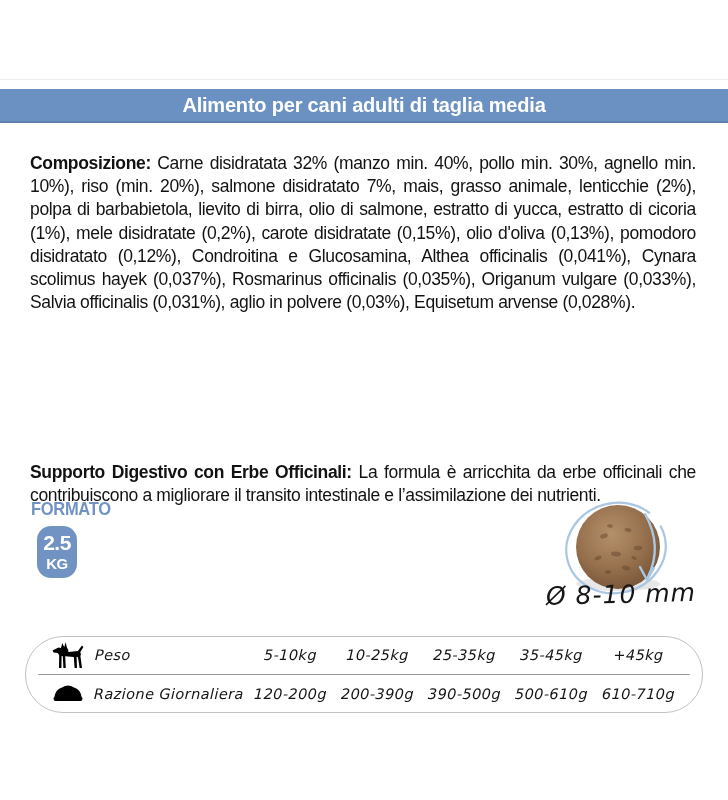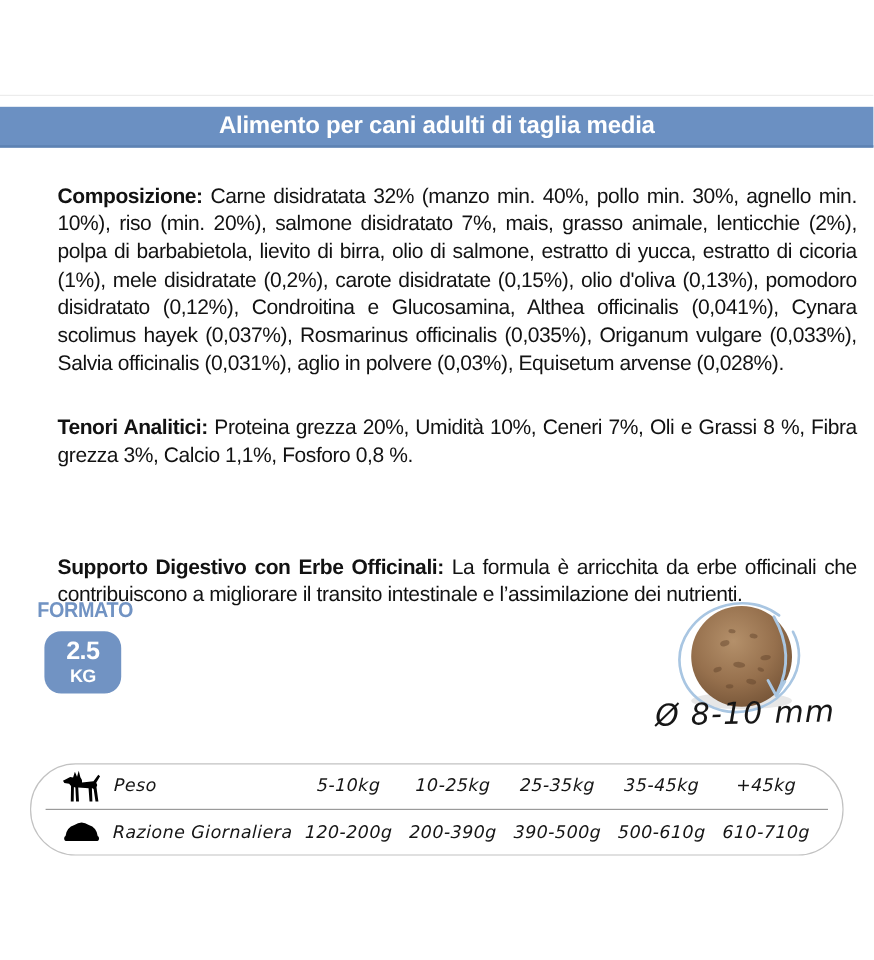--- a/index.html
+++ b/index.html
@@ -25,38 +25,38 @@
     border-bottom: 2px solid #5d82b2;
     display: flex; align-items: center; justify-content: center;
   }
   .header-bar h1 {
     color: #ffffff; font-size: 20px; font-weight: 700;
     letter-spacing: -0.2px;
   }
 
   
   .para {
-    position: absolute; left: 48px; width: 666px;
+    position: absolute; left: 30px; width: 666px;
     font-size: 17.5px; line-height: 23.2px; letter-spacing: -0.35px;
     text-align: justify; color: #121212;
   }
   .para strong { font-weight: 700; }
   .para-composizione { top: 152px; }
   .para-tenori { top: 345px; }
   .para-supporto { top: 419px; margin-top: 42px; }
 
   
   .formato-label {
     position: absolute; left: 31px; top: 500px; width: 68px;
     color: #7193c3; font-size: 16.5px; font-weight: 700;
     letter-spacing: -0.3px; text-align: center;
     transform: scaleY(1.08);
   }
   .weight-badge {
-    position: absolute; left: 37px; top: 526px; width: 64px; height: 52px;
+    position: absolute; left: 37px; top: 526px; width: 40px; height: 52px;
     background: #7193c3; border-radius: 14px;
     display: flex; flex-direction: column; align-items: center; justify-content: center;
     color: #ffffff; font-weight: 700; text-align: center;
   }
   .weight-badge .wv { font-size: 21px; line-height: 23px; letter-spacing: -0.5px; }
   .weight-badge .wu { font-size: 15px; line-height: 20px; letter-spacing: -0.5px; }
 
   
   .kibble-figure { position: absolute; left: 540px; top: 496px; width: 160px; height: 100px; }
   .hand { font-family: "DejaVu Sans", sans-serif; font-style: italic; }
@@ -97,21 +97,20 @@
 <div class="canvas">
 
   <div class="top-hairline"></div>
 
   <div class="header-bar">
     <h1>Alimento per cani adulti di taglia media</h1>
   </div>
 
   <p class="para para-composizione"><strong>Composizione:</strong> <span>Carne disidratata 32% (manzo min. 40%, pollo min. 30%, agnello min. 10%), riso (min. 20%), salmone disidratato 7%, mais, grasso animale, lenticchie (2%), polpa di barbabietola, lievito di birra, olio di salmone, estratto di yucca, estratto di cicoria (1%), mele disidratate (0,2%), carote disidratate (0,15%), olio d'oliva (0,13%), pomodoro disidratato (0,12%), Condroitina e Glucosamina, Althea officinalis (0,041%), Cynara scolimus hayek (0,037%), Rosmarinus officinalis (0,035%), Origanum vulgare (0,033%), Salvia officinalis (0,031%), aglio in polvere (0,03%), Equisetum arvense (0,028%).</span></p>
 
-  <p class="para para-tenori"><strong>Tenori Analitici:</strong> <span>Proteina grezza 20%, Umidità 10%, Ceneri 7%, Oli e Grassi 8 %, Fibra grezza 3%, Calcio 1,1%, Fosforo 0,8 %.</span></p>
 
   <p class="para para-supporto"><strong>Supporto Digestivo con Erbe Officinali:</strong> <span>La formula è arricchita da erbe officinali che contribuiscono a migliorare il transito intestinale e l’assimilazione dei nutrienti.</span></p>
 
   <div class="formato-label">FORMATO</div>
 
   <div class="weight-badge">
     <div class="wv">2.5</div>
     <div class="wu">KG</div>
   </div>
 

